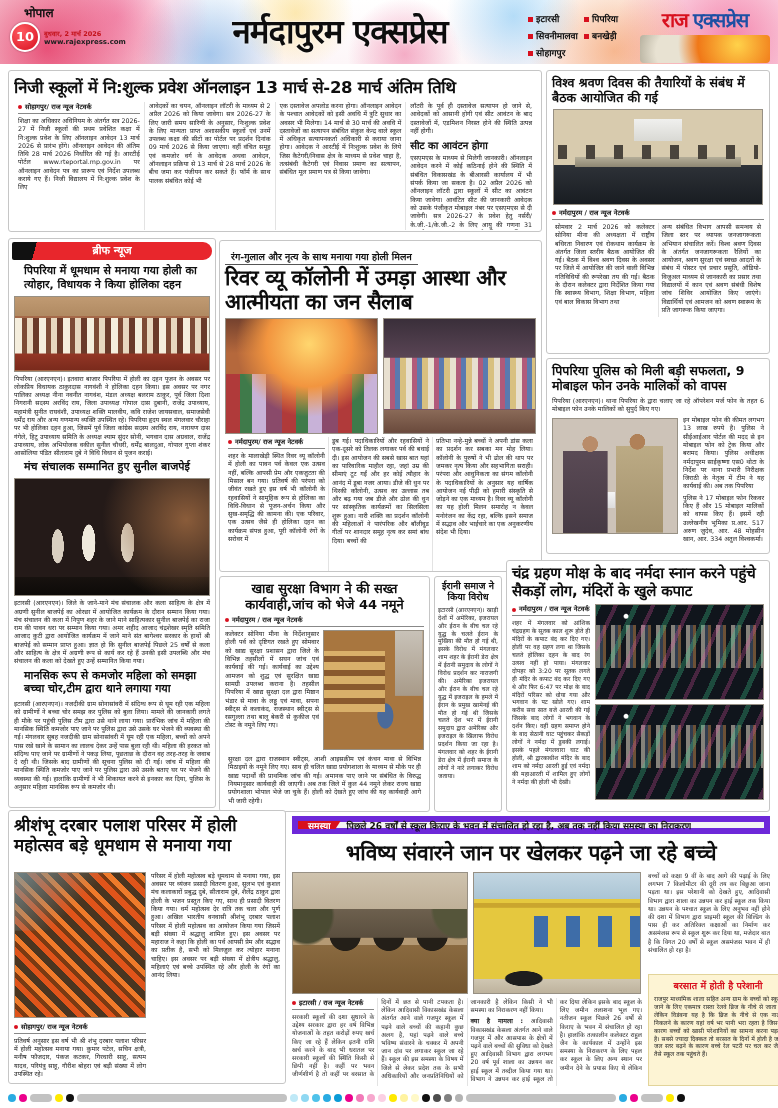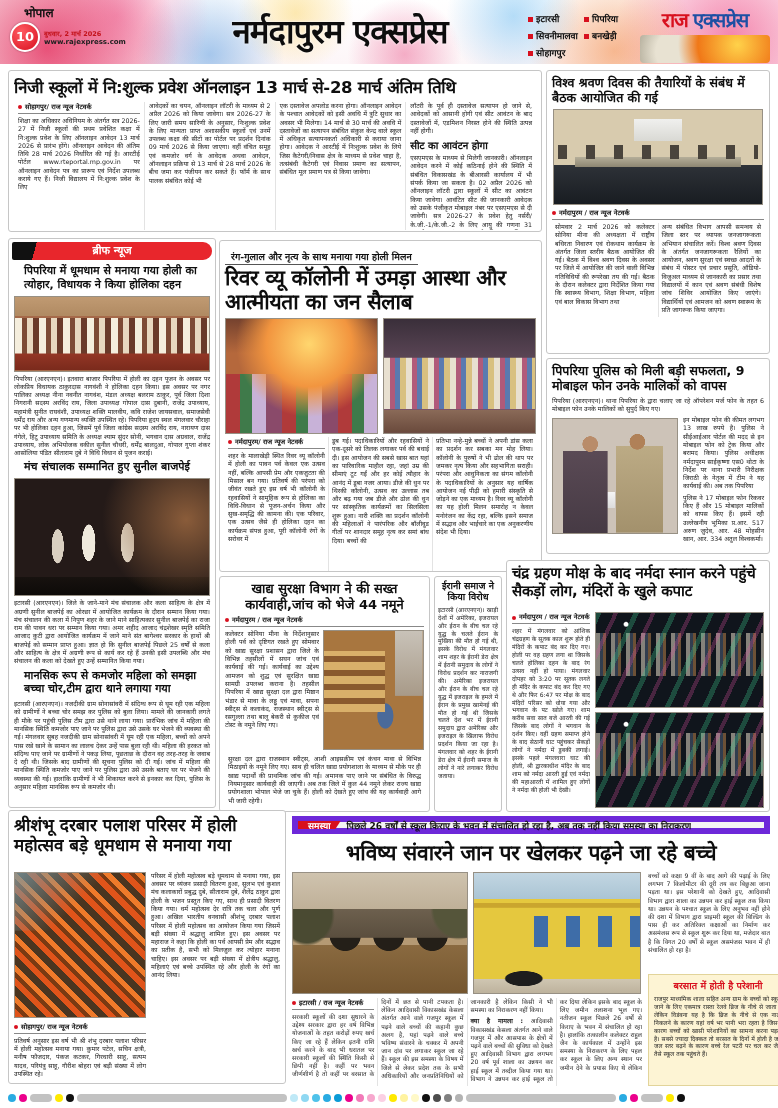--- a/index.html
+++ b/index.html
@@ -146,21 +146,21 @@
     background-image:
       radial-gradient(circle 8px at 30% 22%, #b98c6a 95%, transparent),
       radial-gradient(circle 8px at 68% 20%, #b08158 95%, transparent),
       linear-gradient(#5a4a55,#463a44),
       linear-gradient(#bcab85,#a3916c),
       linear-gradient(#f5f5f5,#dcdcdc);
     background-size:100% 100%,100% 100%,36% 72%,38% 76%,9px 16px;
     background-position:0 0,0 0,12% 100%,82% 100%,46% 74%;background-repeat:no-repeat;}
   
   #st-chandra{left:506px;top:560px;width:264px;height:252px;}
-  #st-chandra .hl{font-size:15px;font-weight:bold;line-height:1.18;color:#0d0d0d;margin-bottom:12px;letter-spacing:-.2px;}
+  #st-chandra .hl{font-size:15px;font-weight:bold;line-height:1.18;color:#0d0d0d;margin-bottom:4px;letter-spacing:-.2px;}
   .ch-row{display:flex;gap:5px;}
   .ch-text{width:78px;flex:none;overflow:hidden;height:198px;}
   .ch-text .body{font-size:6px;}
   .ch-photos{flex:1;display:flex;flex-direction:column;gap:4px;}
   .ph-ghat{width:100%;height:96px;background-color:#10151c;
     background-image:
       repeating-linear-gradient(115deg, rgba(60,200,140,.30) 0 5px, transparent 5px 16px, rgba(220,80,160,.28) 16px 20px, transparent 20px 34px),
       repeating-linear-gradient(90deg, rgba(230,220,200,.55) 0 4px, rgba(90,110,140,.45) 4px 7px, rgba(200,140,80,.5) 7px 10px, transparent 10px 15px),
       radial-gradient(circle 3px at 18% 12%, #fff 60%, transparent);
     background-size:100% 100%,100% 46%,100% 100%;background-position:0 0,0 38%,0 0;background-repeat:no-repeat;}

